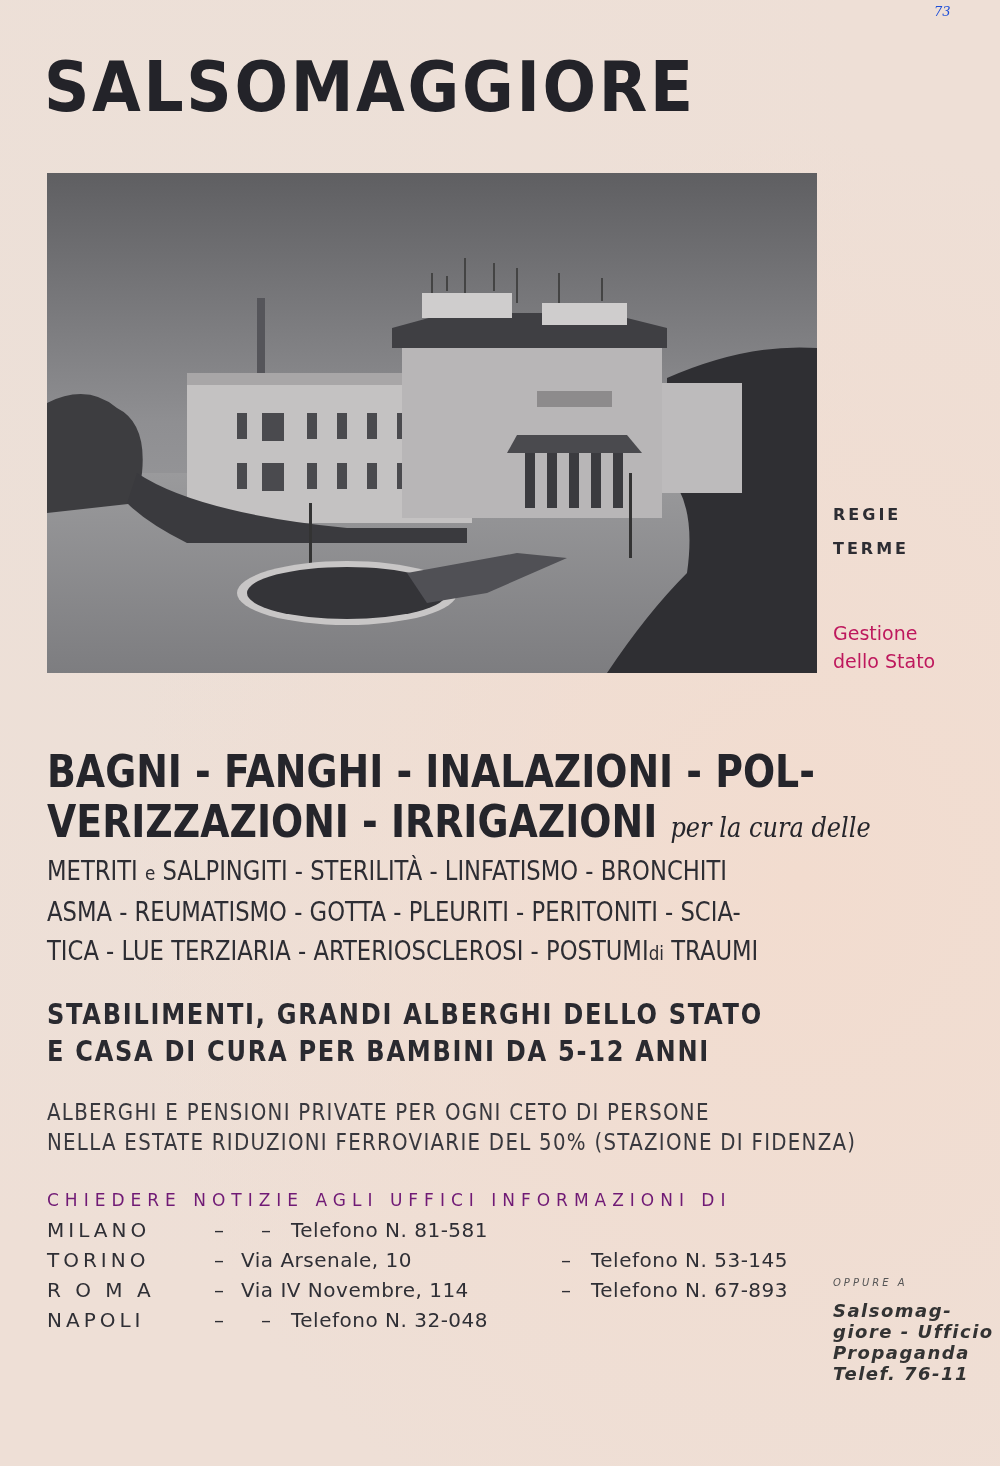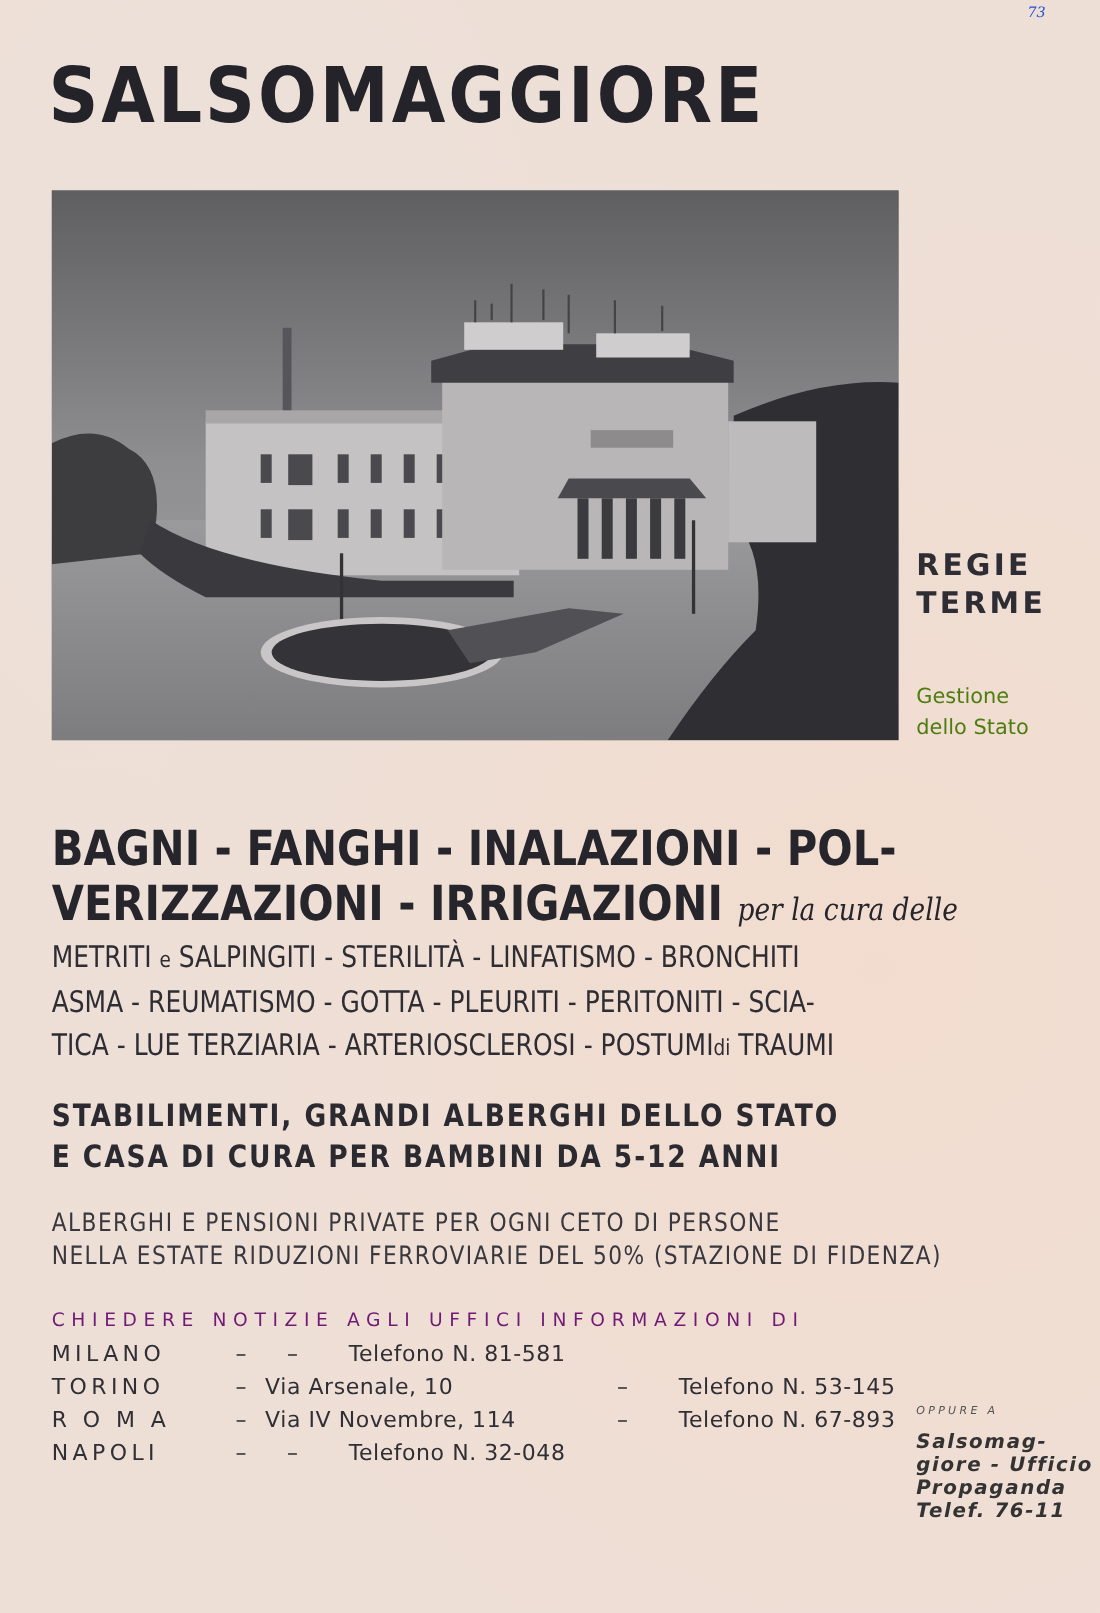--- a/index.html
+++ b/index.html
@@ -18,22 +18,22 @@
     font-size: 70px; letter-spacing: 3px; color: #232329; transform: scaleX(0.90); transform-origin: left top;
     line-height: 1;
   }
   .photo {
     left: 47px; top: 173px; width: 770px; height: 500px;
     background: linear-gradient(180deg, #6e6e6e 0%, #8a8a8a 30%, #9b9b9b 48%, #6a6a6a 68%, #8c8c8c 80%, #7a7a7a 100%);
     overflow: hidden;
   }
   .photo svg { width: 100%; height: 100%; display: block; }
   .side { left: 833px; color: #2d2d33; }
-  .side-h { font-weight: bold; font-size: 27px; letter-spacing: 3px; line-height: 34px; }
-  .side-s { font-size: 19px; line-height: 28px; color: #4d7c0f; }
+  .side-h { font-weight: bold; font-size: 16px; letter-spacing: 3px; line-height: 34px; }
+  .side-s { font-size: 19px; line-height: 28px; color: #be185d; }
   .big {
     left: 47px; font-weight: bold; font-size: 44px; line-height: 48px; color: #25252b;
     transform: scaleX(0.86); transform-origin: left top; white-space: nowrap;
   }
   .italic-cura { font-family: "DejaVu Serif", serif; font-style: italic; font-weight: normal; font-size: 28px; }
   .ills {
     left: 47px; font-size: 27px; line-height: 38px; color: #2d2d33; white-space: nowrap;
     transform: scaleX(0.84); transform-origin: left top;
   }
   .small-e { font-size: 20px; }
@@ -48,21 +48,21 @@
   .chiedere {
     left: 47px; top: 1190px; font-size: 17px; letter-spacing: 6px; color: #701a75;
     white-space: nowrap;
   }
   .offices { left: 47px; top: 1215px; }
   .office-row { display: flex; height: 30px; align-items: center; font-size: 20px; color: #2f2f35; white-space: nowrap; }
   .city { width: 150px; font-weight: normal; letter-spacing: 4px; }
   .dash1 { width: 44px; text-align: center; }
   .addr { width: 300px; letter-spacing: 0.5px; }
   .dash2 { width: 50px; text-align: center; }
-  .tel { letter-spacing: 0.5px; margin-left: 26px; }
+  .tel { letter-spacing: 0.5px; }
   .oppure { left: 833px; top: 1277px; font-style: italic; font-size: 10px; letter-spacing: 3px; color: #555; }
   .propaganda {
     left: 833px; top: 1300px; font-style: italic; font-weight: bold; font-size: 18px; line-height: 21px;
     letter-spacing: 1.5px; color: #333;
   }
 </style>
 </head>
 <body>
 
 <div class="abs page-num">73</div>

